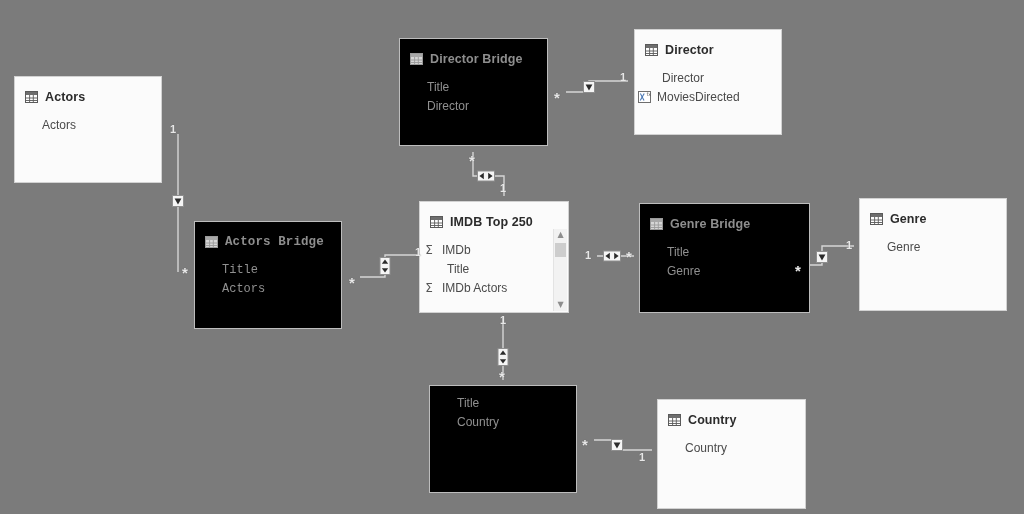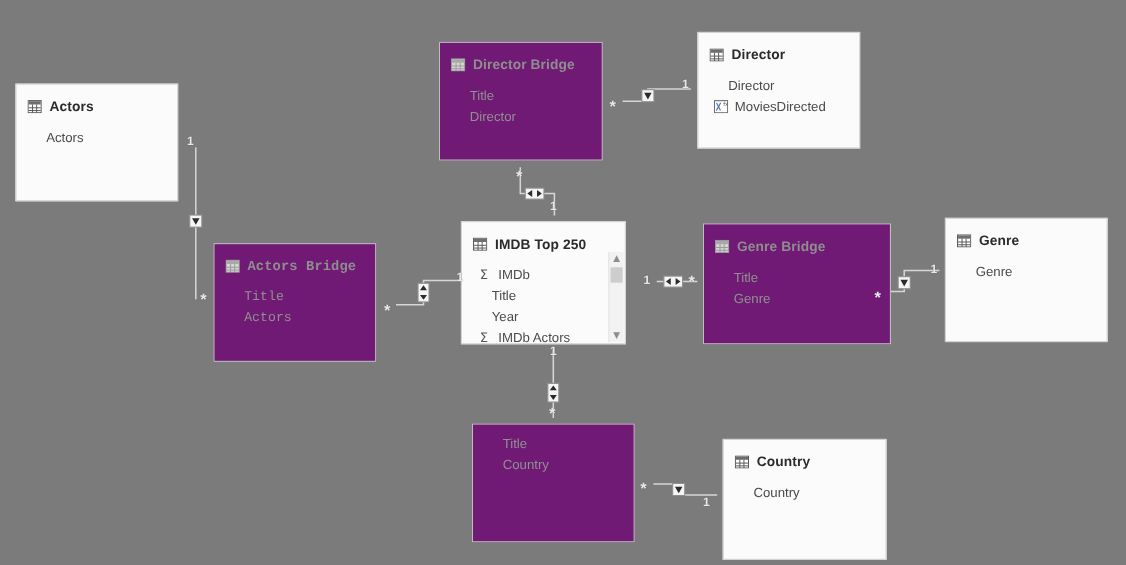--- a/index.html
+++ b/index.html
@@ -35,21 +35,21 @@
     position: absolute;
     box-sizing: border-box;
     border: 1px solid #c9c9c9;
     overflow: hidden;
   }
   .tbl.white {
     background: #fbfbfb;
     border-color: #d2d2d2;
   }
   .tbl.dim {
-    background: #701a75;
+    background: #000000;
     border-color: #bdbdbd;
   }
   .tbl-header {
     display: flex;
     align-items: center;
     gap: 7px;
     padding: 9px 0 0 10px;
     height: 22px;
   }
   .tbl-title {
@@ -71,21 +71,21 @@
   .field {
     display: flex;
     align-items: center;
     height: 19px;
     padding-left: 27px;
     gap: 6px;
     font-size: 12px;
   }
   .white .field { color: #4a4a4a; }
   .dim .field { color: #909090; }
-  .field.has-icon { padding-left: 13px; }
+  .field.has-icon { padding-left: 2px; }
   .sigma {
     width: 14px;
     text-align: center;
     font-size: 12px;
     color: #555;
     flex: 0 0 auto;
     font-family: "DejaVu Sans", sans-serif;
   }
   .measure-icon {
     width: 13px; height: 12px;
@@ -317,23 +317,20 @@
           </span>
           <span class="tbl-title">IMDB Top 250</span>
         </div>
         <div class="fields">
           <div class="field has-icon">
             <span class="sigma">Σ</span>
             <span>IMDb</span>
           </div>
           <div class="field">
             <span>Title</span>
-          </div>
-          <div class="field">
-            <span>Year</span>
           </div>
           <div class="field has-icon">
             <span class="sigma">Σ</span>
             <span>IMDb Actors</span>
           </div>
         </div>
         <div class="vscroll">
           <div class="arrow up">▲</div>
           <div class="thumb"></div>
           <div class="arrow down">▼</div>

